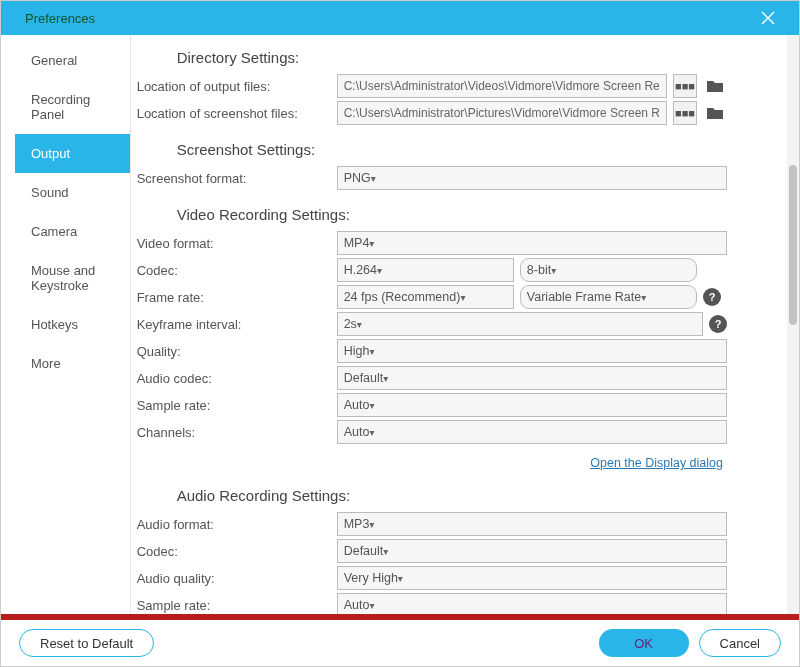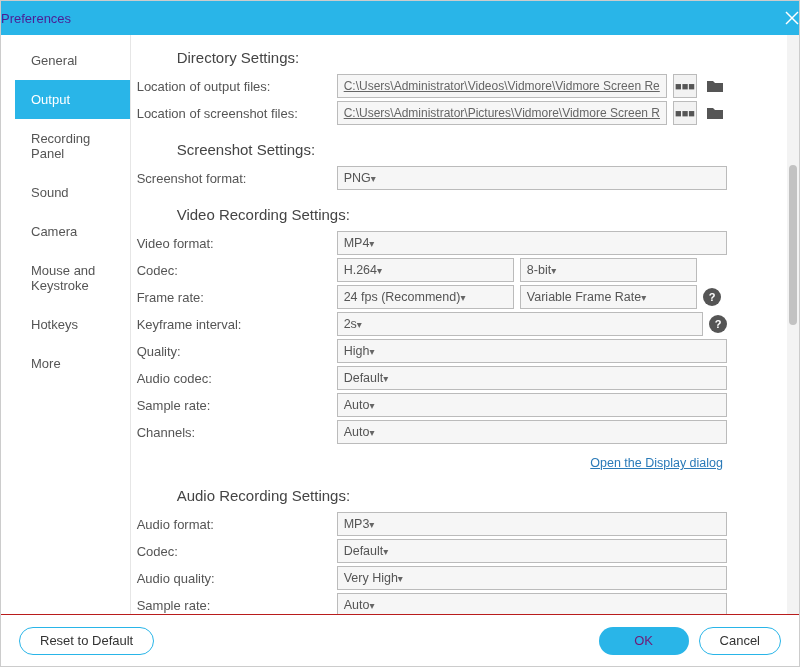--- a/index.html
+++ b/index.html
@@ -1,43 +1,43 @@
 <!DOCTYPE html>
 <html><head>
   <meta charset="utf-8">
   <style>
     * { box-sizing: border-box; margin: 0; padding: 0; font-family: "Segoe UI", Arial, sans-serif; }
     body { width: 800px; height: 667px; overflow: hidden; background: #fff; }
     .window { width: 800px; height: 667px; border: 1px solid #ccc; display: flex; flex-direction: column; }
-    .titlebar { background: #29B5E8; color: #4c1d95; height: 34px; display: flex; align-items: center; justify-content: space-between; padding: 0 0; }
+    .titlebar { background: #29B5E8; color: #14532d; height: 34px; display: flex; align-items: center; justify-content: space-between; padding: 0 24px; }
     .titlebar-title { font-size: 13px; }
     .close-btn { color: #fff; font-size: 20px; line-height: 1; cursor: pointer; }
     .body { display: flex; flex: 1; min-height: 0; }
     .sidebar { width: 160px; border-right: 1px solid #e6e6e6; background: #fff; padding-top: 6px; padding-left: 14px; }
     .sidebar-item { padding: 12px 16px; font-size: 13px; color: #555; cursor: pointer; }
     .sidebar-item.active { background: #29B5E8; color: #fff; }
     .content-wrap { flex: 1; display: flex; min-height: 0; gap: 46px; }
     .content { flex: 1; overflow-y: auto; padding: 8px 0 8px 6px; }
     .scrollbar-track { width: 12px; background: #f3f3f3; position: relative; }
     .scrollbar-thumb { position: absolute; top: 130px; left: 2px; width: 8px; height: 160px; background: #c2c2c2; border-radius: 4px; }
     .section-title { font-size: 15px; color: #444; margin: 6px 0 8px 40px; }
     .row { display: flex; align-items: center; margin: 3px 0; }
     .label { width: 200px; text-align: left; font-size: 13px; color: #555; padding-right: 10px; }
     .controls { flex: 1; display: flex; align-items: center; gap: 6px; padding-right: 14px; }
-    .textfield { flex: 1; height: 24px; border: 1px solid #bbb; background: #f6f6f6; font-size: 12px; color: #666; padding: 0 6px; display: flex; align-items: center; overflow: hidden; white-space: nowrap; position: relative; text-decoration: underline; }
+    .textfield { flex: 1; height: 24px; border: 1px solid #bbb; background: #f6f6f6; font-size: 12px; color: #666; padding: 0 6px; display: flex; align-items: center; overflow: hidden; white-space: nowrap; position: relative; }
     .icon-btn { width: 24px; height: 24px; border: 1px solid #bbb; background: #f2f2f2; display: flex; align-items: center; justify-content: center; cursor: pointer; font-size: 11px; color: #555; }
     .folder-icon { width: 24px; height: 24px; display: flex; align-items: center; justify-content: center; }
     .select { flex: 1; height: 24px; border: 1px solid #bbb; background: #f6f6f6; display: flex; align-items: center; padding: 0 6px; cursor: pointer; font-size: 12.5px; color: #555; }
     .select.half { flex: 0 0 calc(50% - 18px); }
-    .select.half2 { flex: 0 0 calc(50% - 18px); }
+    .select.half2 { flex: 0 0 calc(50% - 18px); border-radius: 9px; }
     .chevron { font-size: 10px; color: #666; }
     .help-icon { width: 18px; height: 18px; border-radius: 50%; background: #555; color: #fff; display: flex; align-items: center; justify-content: center; font-size: 11px; font-weight: bold; cursor: pointer; flex-shrink: 0; }
     .link-row { text-align: right; padding: 6px 18px 10px 0; }
     .link { color: #2a7ab8; font-size: 12.5px; text-decoration: underline; cursor: pointer; }
-    .footer { height: 52px; border-top: 1px solid #b91c1c; display: flex; align-items: center; justify-content: space-between; padding: 0 18px; }
+    .footer { height: 52px; border-top: 6px solid #b91c1c; display: flex; align-items: center; justify-content: space-between; padding: 0 18px; }
     .btn { height: 28px; padding: 0 20px; border-radius: 14px; font-size: 13px; cursor: pointer; display: flex; align-items: center; justify-content: center; }
     .btn-outline { border: 1.5px solid #29B5E8; color: #333; background: #fff; }
     .btn-primary { background: #29B5E8; color: #701a75; border: none; min-width: 90px; }
     .footer-right { display: flex; gap: 10px; }
     svg { display: block; }
   </style>
 </head>
 <body>
 
 <div class="window">
@@ -48,22 +48,22 @@
       <svg width="14" height="14" viewBox="0 0 14 14">
           <line x1="1" y1="1" x2="13" y2="13" stroke="#fff" stroke-width="1.5"></line>
           <line x1="13" y1="1" x2="1" y2="13" stroke="#fff" stroke-width="1.5"></line>
         </svg>
     </span>
   </div>
 
   <div class="body">
     <div class="sidebar">
       <div class="sidebar-item">General</div>
+      <div class="sidebar-item">Recording Panel</div>
       <div class="sidebar-item active">Output</div>
-      <div class="sidebar-item">Recording Panel</div>
       <div class="sidebar-item">Sound</div>
       <div class="sidebar-item">Camera</div>
       <div class="sidebar-item">Mouse and Keystroke</div>
       <div class="sidebar-item">Hotkeys</div>
       <div class="sidebar-item">More</div>
     </div>
 
     <div class="content-wrap">
       <div class="content">
 

